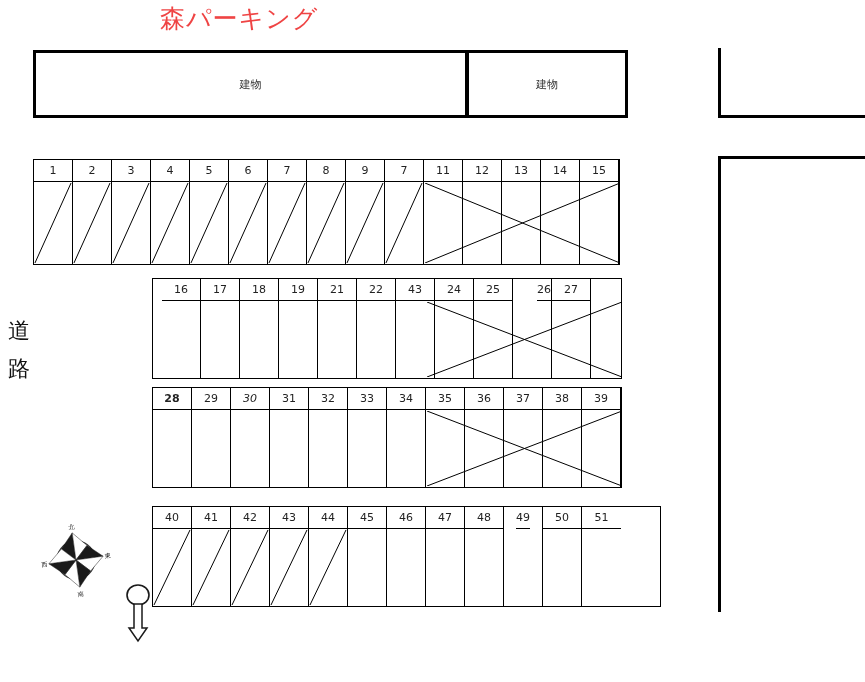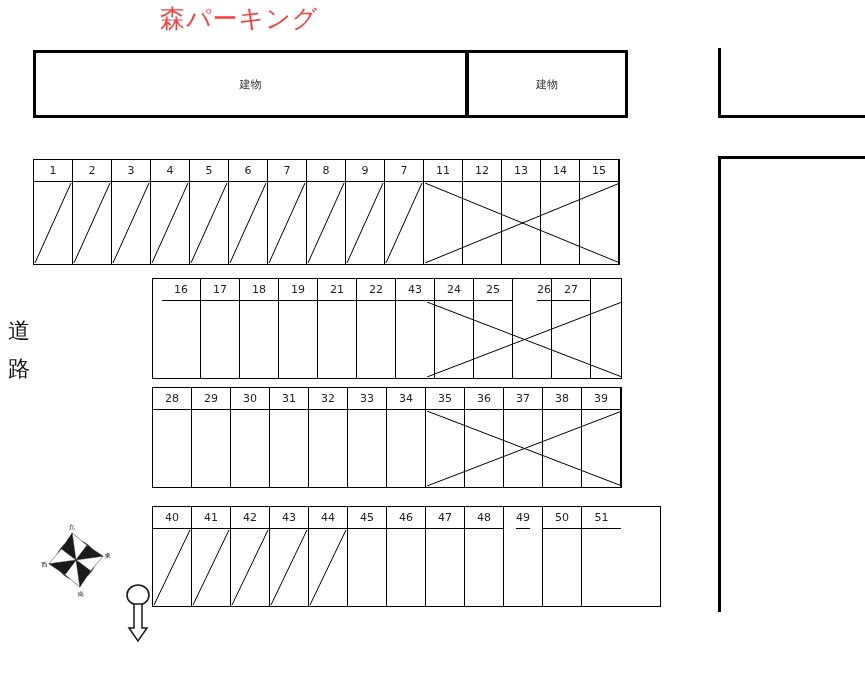--- a/index.html
+++ b/index.html
@@ -326,29 +326,29 @@
         <div class="cell-body"></div>
       </div>
       <div class="group-x" style="left: 274px; top: 23px; width: 195px; bottom: 1px;">
         <svg viewBox="0 0 195 80" preserveAspectRatio="none">
           <line x1="0" y1="0" x2="195" y2="80" stroke="#000000" stroke-width="1" vector-effect="non-scaling-stroke"></line>
           <line x1="0" y1="80" x2="195" y2="0" stroke="#000000" stroke-width="1" vector-effect="non-scaling-stroke"></line>
         </svg>
       </div>
     </div>
   <div class="row" id="row-3" style="width: 470px;">
-      <div class="cell" style="width: 39px;">
+      <div class="cell" style="width: 39px; font-weight: bold;">
         <div class="cell-num">28</div>
         <div class="cell-body"></div>
       </div>
       <div class="cell" style="width: 39px;">
         <div class="cell-num">29</div>
         <div class="cell-body"></div>
       </div>
-      <div class="cell" style="width: 39px;">
+      <div class="cell" style="width: 39px; font-style: italic;">
         <div class="cell-num">30</div>
         <div class="cell-body"></div>
       </div>
       <div class="cell" style="width: 39px;">
         <div class="cell-num">31</div>
         <div class="cell-body"></div>
       </div>
       <div class="cell" style="width: 39px;">
         <div class="cell-num">32</div>
         <div class="cell-body"></div>

